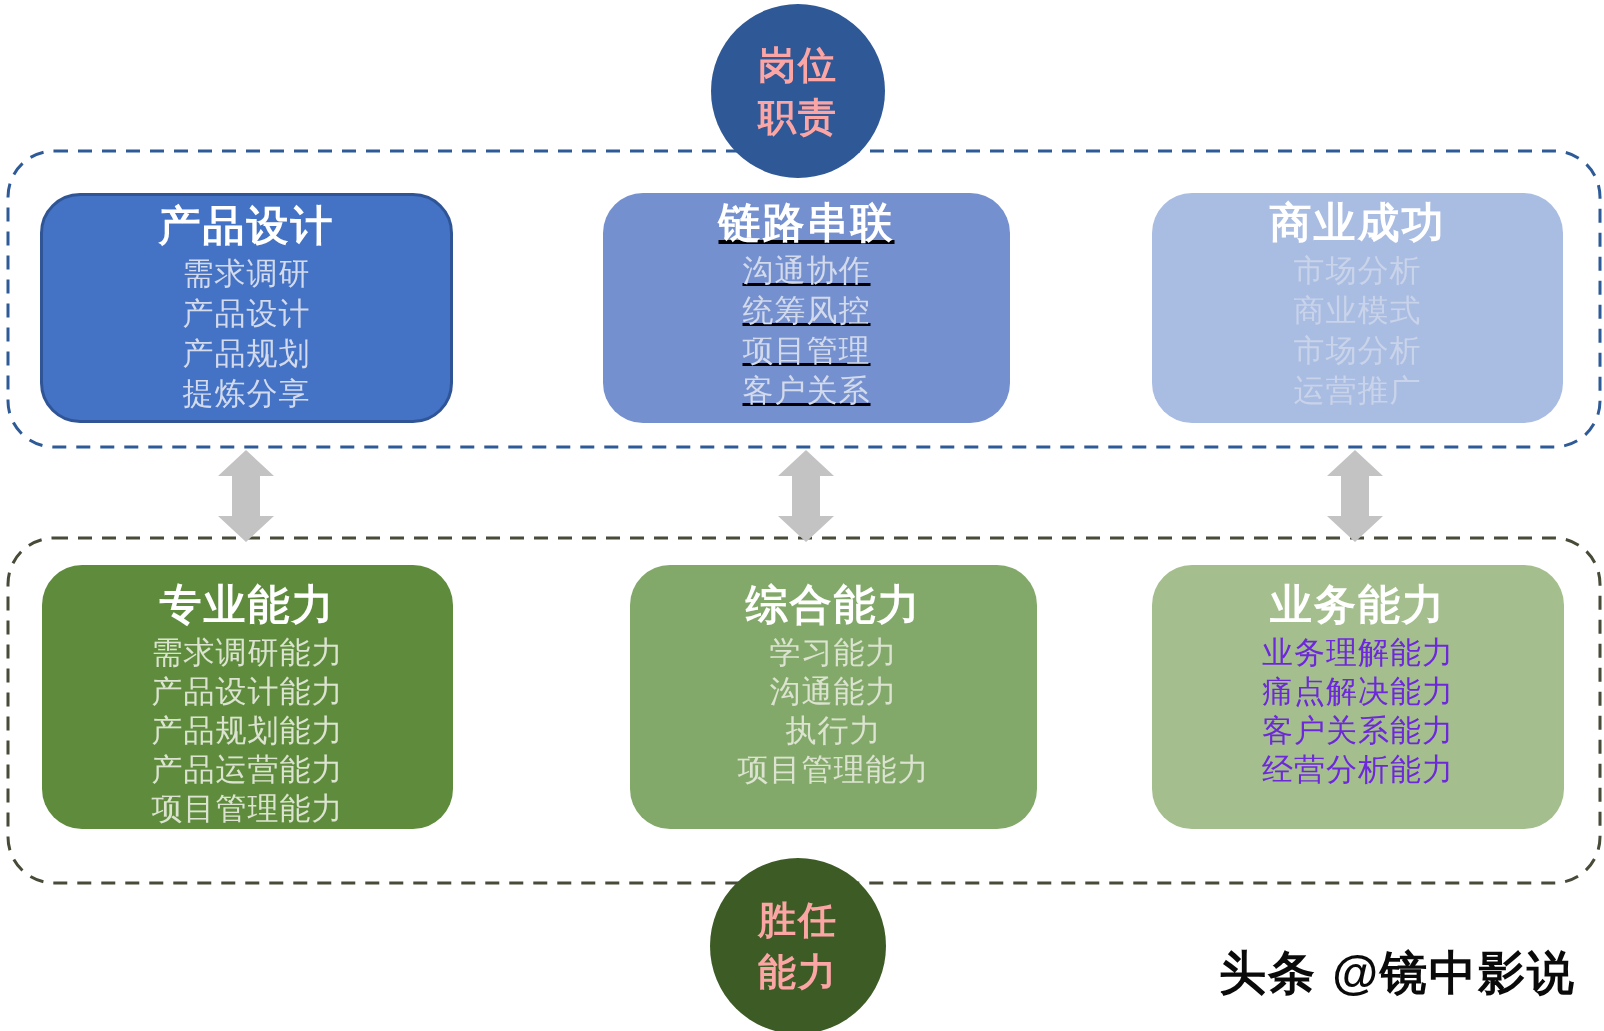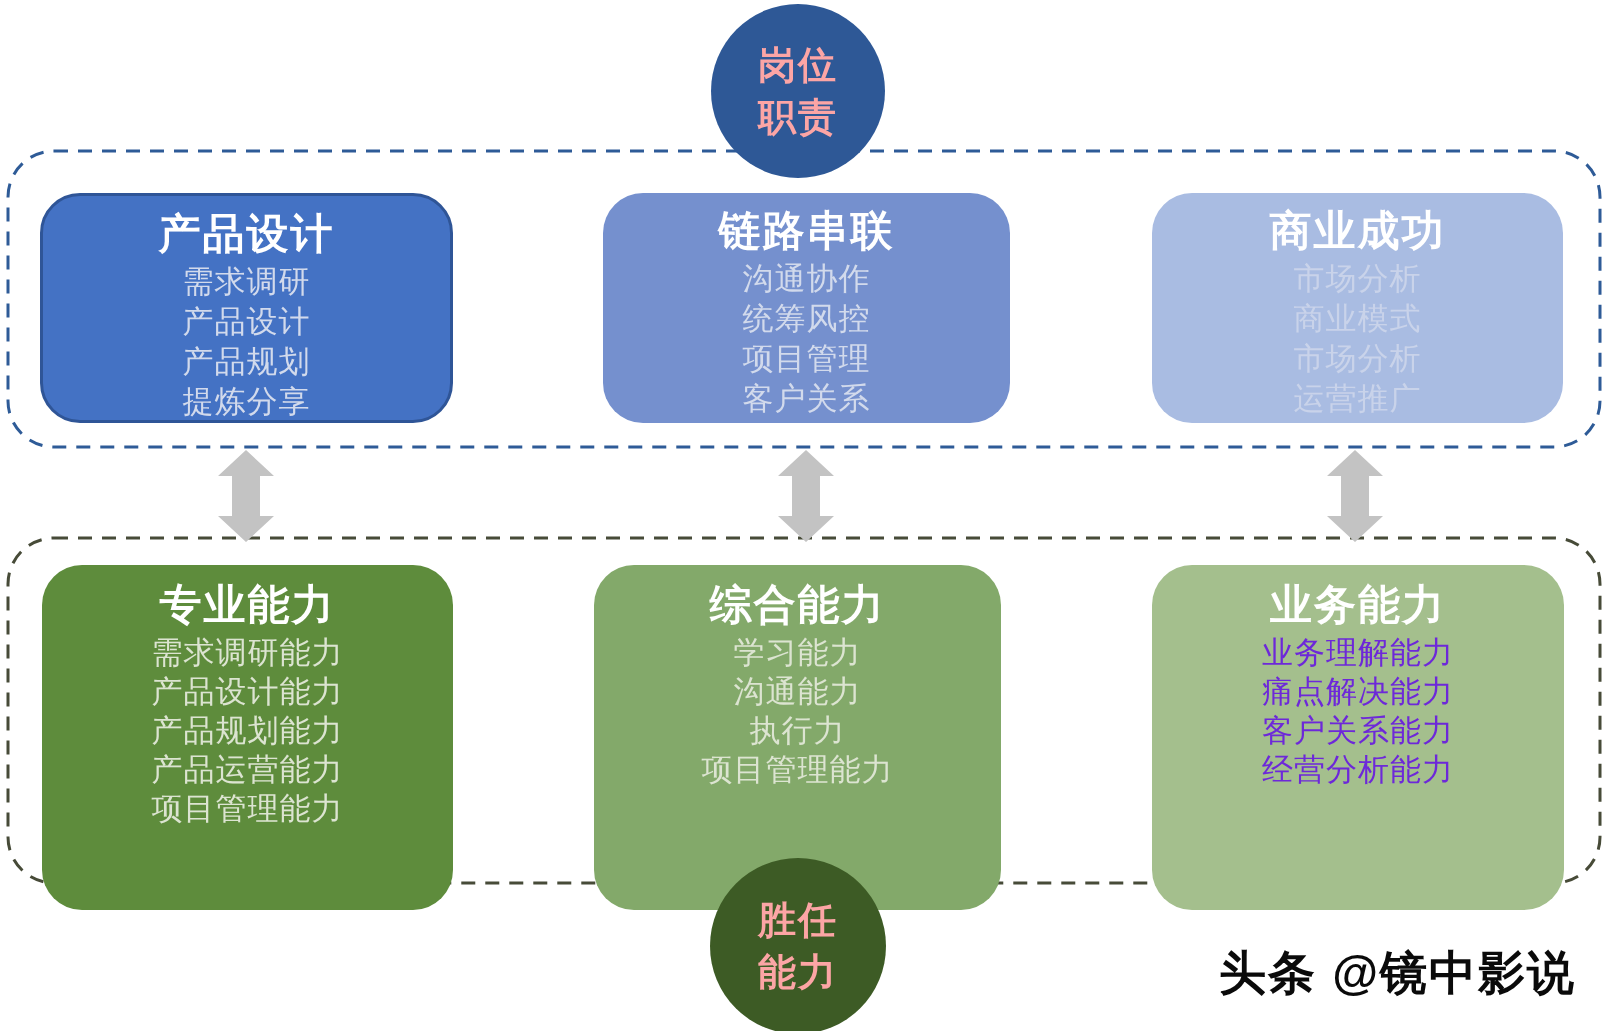--- a/index.html
+++ b/index.html
@@ -25,31 +25,31 @@
   
   .box{
     position:absolute;z-index:2;border-radius:40px;box-sizing:border-box;
     display:flex;flex-direction:column;align-items:center;text-align:center;
   }
   .box .box-title{
     color:#ffffff;font-weight:bold;font-size:42px;line-height:56px;letter-spacing:2px;
   }
   .box .box-item{font-size:31px;letter-spacing:1px;}
 
-  .row-top .box{top:193px;height:230px;padding-top:10px;}
+  .row-top .box{top:193px;height:230px;padding-top:2px;}
   .row-top .box-item{line-height:40px;color:#D2DAEC;}
   .box-b1{left:40px;width:413px;background:#4472C4;border:3px solid #2F5597;}
-  .box-b2{left:603px;width:407px;background:#7590CE;}
+  .box-b2{left:603px;width:407px;background:#7590CE;text-decoration:underline;}
   .box-b3{left:1152px;width:411px;background:#A9BCE2;}
   .box-b3 .box-item{color:#C9D3EA;}
 
-  .row-bottom .box{top:565px;height:345px;padding-top:12px;}
+  .row-bottom .box{top:565px;height:264px;padding-top:12px;}
   .row-bottom .box-item{line-height:39px;color:#DCE4D1;}
   .box-g1{left:42px;width:411px;background:#5E8C3C;}
-  .box-g2{left:594px;width:407px;background:#83A96A;}
+  .box-g2{left:630px;width:407px;background:#83A96A;}
   .box-g3{left:1152px;width:412px;background:#A4BF8D;}
   .box-g3 .box-item{color:#6d28d9;}
 
   
   .arrow{position:absolute;top:450px;z-index:2;}
   .arrow-1{left:218px;}
   .arrow-2{left:778px;}
   .arrow-3{left:1327px;}
 
   

